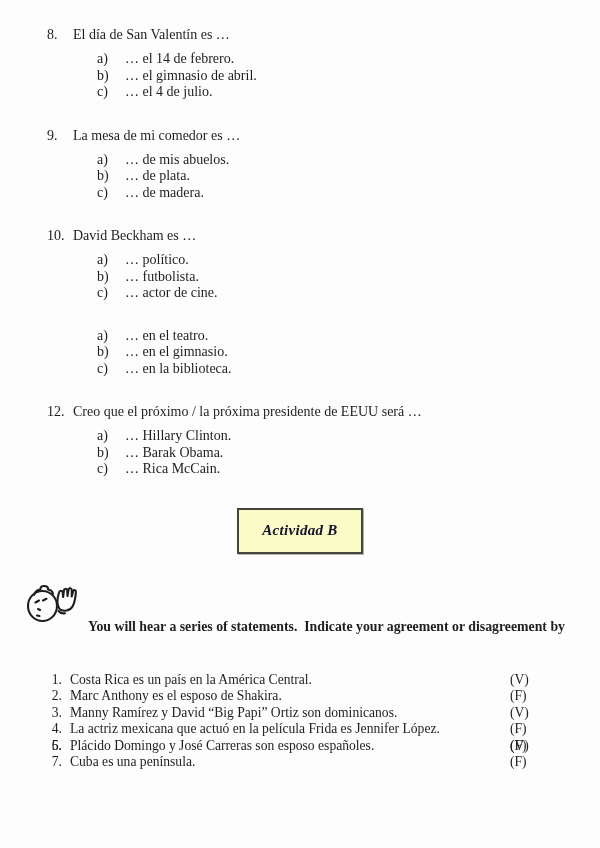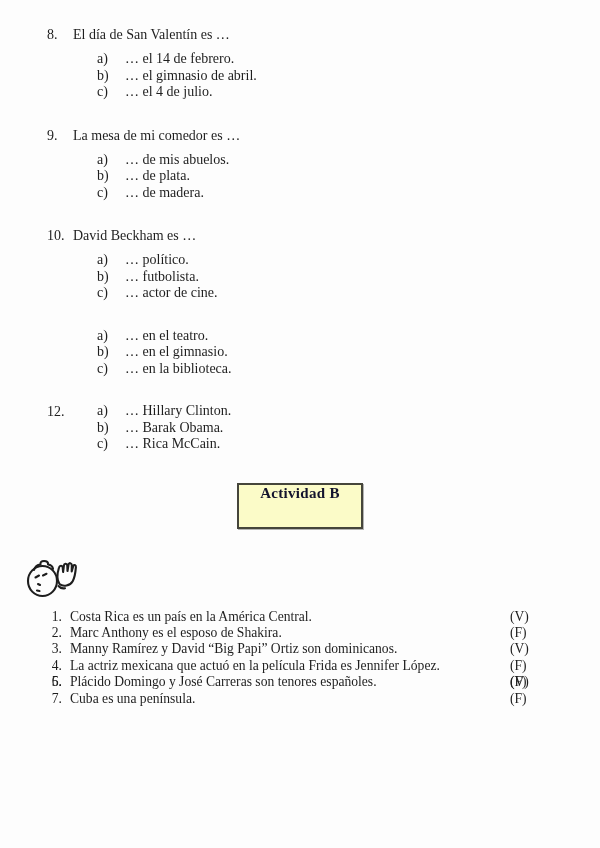--- a/index.html
+++ b/index.html
@@ -30,21 +30,21 @@
   .options { margin-top: 8px; margin-left: 50px; }
   .option { position: relative; padding-left: 28px; line-height: 16.5px; white-space: nowrap; }
   .opt-letter { position: absolute; left: 0; }
   
   .banner {
     width: 126px; height: 46px;
     margin: 30px auto 0 auto;
     background: var(--banner-bg);
     border: 2px solid var(--banner-border);
     box-shadow: 1px 1px 0 rgba(90,90,90,0.45);
-    display: flex; align-items: flex-start; justify-content: center;
+    display: flex; align-items: center; justify-content: center; font-style: italic;
   }
   .banner-label {
     font-weight: bold; font-size: 15px; color: var(--banner-text);
     letter-spacing: 0.3px;
   }
   
   .listening-header { display: flex; margin: 26px 0 0 25px; }
   .icon-wrap { width: 63px; flex: 0 0 63px; margin-top: -2px; }
   .instructions {
     width: 490px; font-weight: bold; font-size: 13.8px; line-height: 16.5px;
@@ -140,20 +140,21 @@
       <div class="option">
         <span class="opt-letter">c)</span>
         <span class="opt-text">… en la biblioteca.</span>
       </div>
     </div>
   </div>
 
   <div class="question">
     <div class="q-line">
       <span class="q-num">12.</span>
+      <span class="q-text">Creo que el próximo / la próxima presidente de EEUU será …</span>
     </div>
     <div class="options">
       <div class="option">
         <span class="opt-letter">a)</span>
         <span class="opt-text">… Hillary Clinton.</span>
       </div>
       <div class="option">
         <span class="opt-letter">b)</span>
         <span class="opt-text">… Barak Obama.</span>
       </div>
@@ -177,20 +178,21 @@
           <path d="M10.5 24.5 l3.5 -2"></path>
           <path d="M18 22.5 l3.5 -1.7"></path>
           <path d="M13 31 l2 1"></path>
           <path d="M12 37.5 l2.5 0.5"></path>
           <path d="M34.5 31 C32 27.5 32 21 34 14.5 C34.7 12 37.5 12.2 37.7 14.5 L38.1 19 L38.9 12.5 C39.2 10 42.1 10.2 42.3 12.7 L42.5 18 L43.5 11.8 C43.9 9.3 46.7 9.8 46.8 12.3 L46.7 18.5 L48.1 13.4 C48.8 11 51.1 11.8 50.9 14.2 C50.5 19.5 49.8 24.5 47.7 28.2 C45.1 32.8 38.1 34.2 34.5 31 Z"></path>
           <path d="M33.5 33 q2.5 3 6.5 2.2"></path>
         </g>
       </svg>
     </div>
     <div class="instructions">
+      <div>You will hear a series of statements.  Indicate your agreement or disagreement by</div>
     </div>
   </div>
 
   <div class="statements">
     <div class="statement">
       <span class="st-num">1.</span>
       <span class="st-text">Costa Rica es un país en la América Central.</span>
       <span class="st-ans">(V)</span>
     </div>
     <div class="statement">
@@ -207,21 +209,21 @@
       <span class="st-num">4.</span>
       <span class="st-text">La actriz mexicana que actuó en la película Frida es Jennifer López.</span>
       <span class="st-ans">(F)</span>
     </div>
     <div class="statement">
       <span class="st-num">5.</span>
       <span class="st-ans">(F)</span>
     </div>
     <div class="statement">
       <span class="st-num">6.</span>
-      <span class="st-text">Plácido Domingo y José Carreras son tenores españoles.</span>
+      <span class="st-text">Plácido Domingo y José Carreras son esposo españoles.</span>
       <span class="st-ans">(V)</span>
     </div>
     <div class="statement">
       <span class="st-num">7.</span>
       <span class="st-text">Cuba es una península.</span>
       <span class="st-ans">(F)</span>
     </div>
 
   </div>
 

